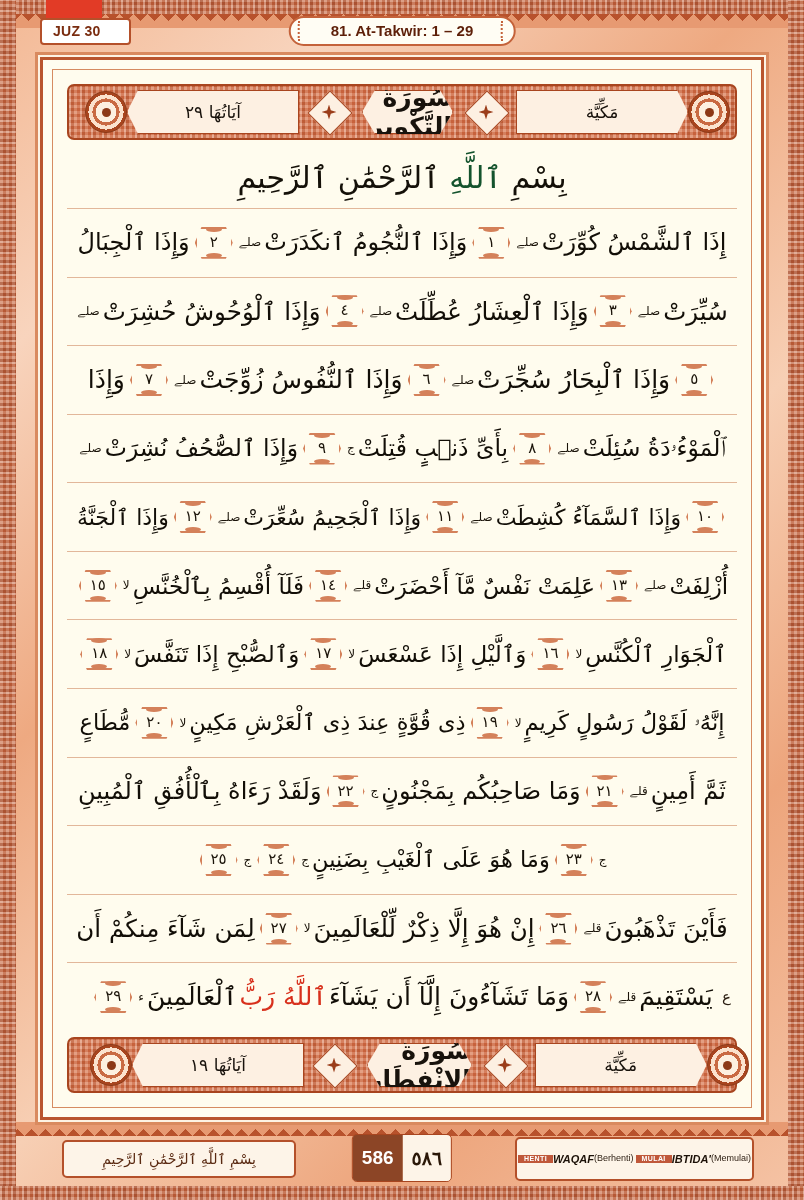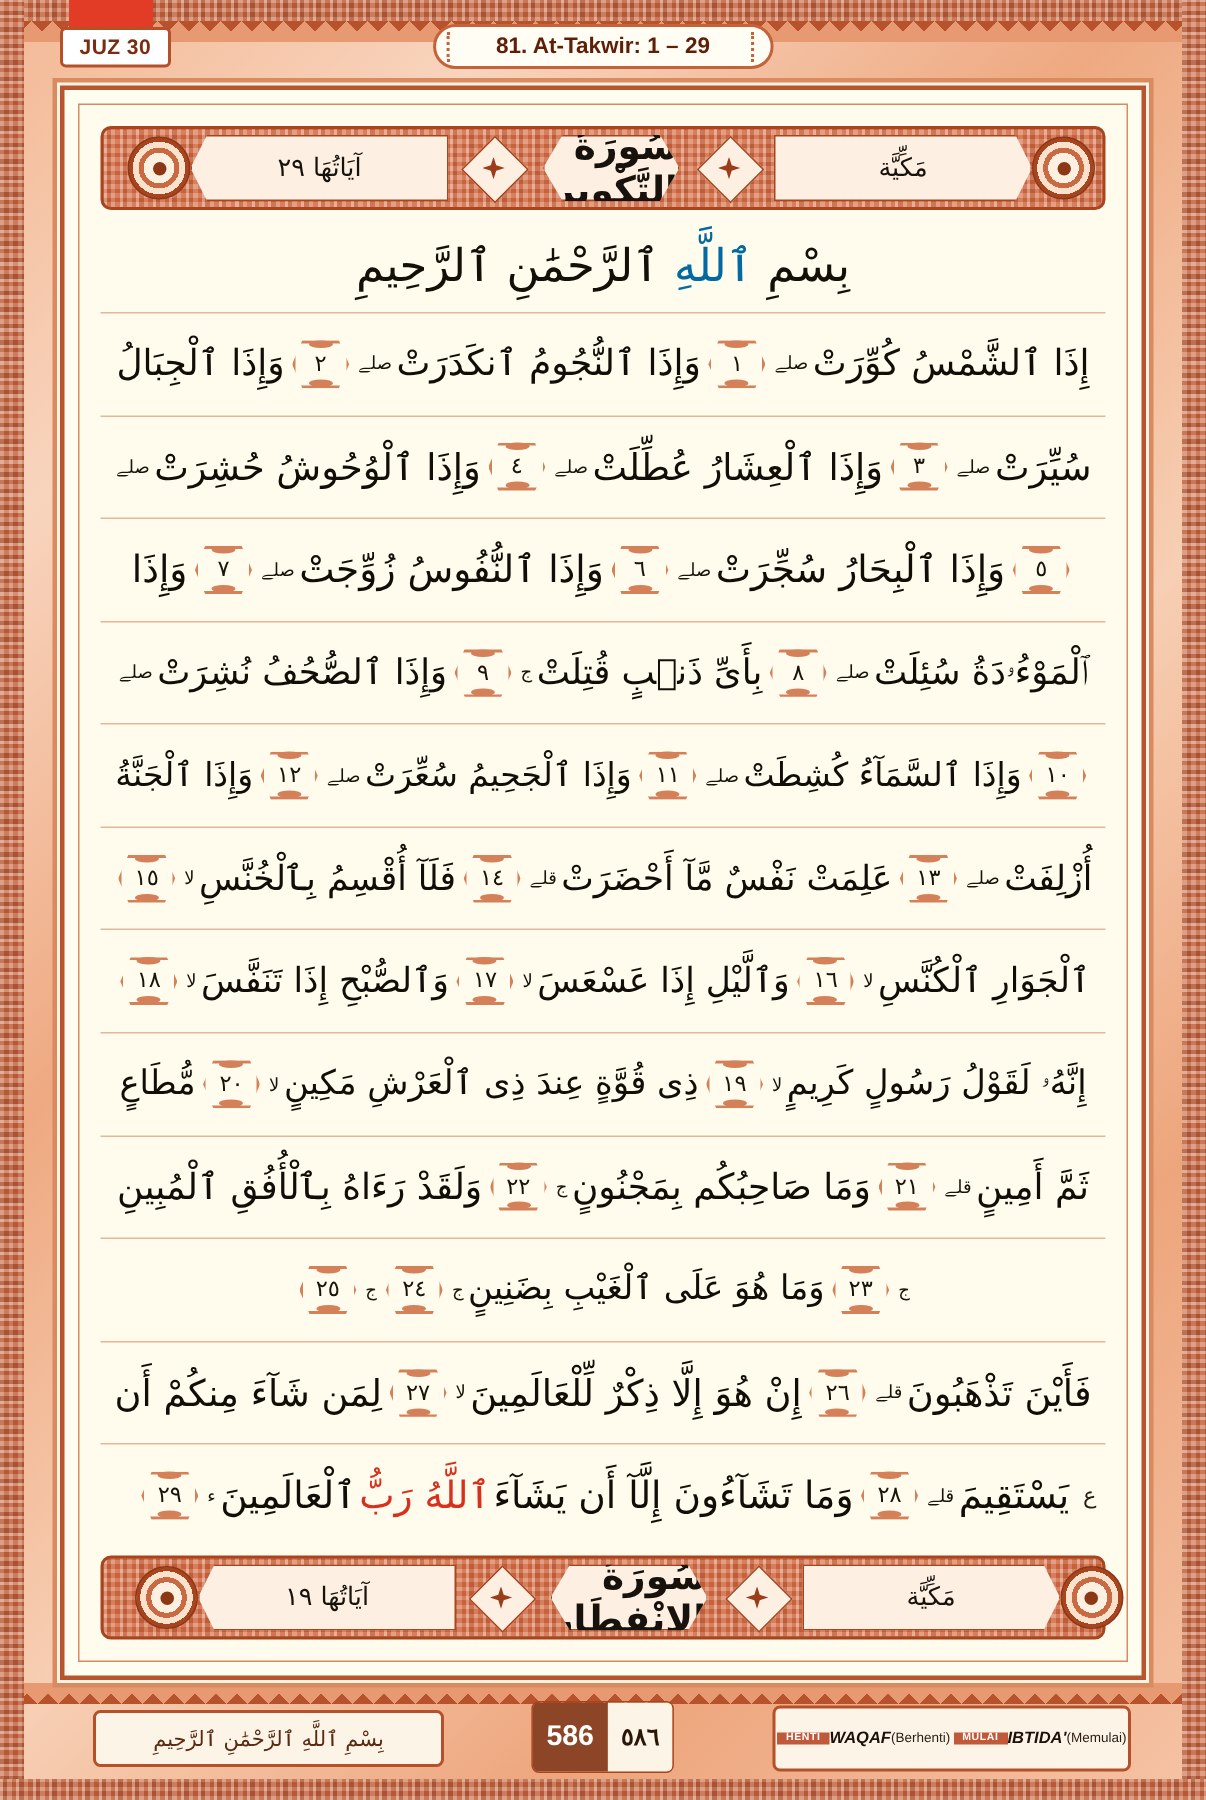--- a/index.html
+++ b/index.html
@@ -58,21 +58,21 @@
     background-image:
       repeating-conic-gradient(from 45deg at 50% 0%,
         #b8522c 0deg 90deg, #e79a72 90deg 180deg);
     background-size: 14px 14px;
   }
 
   
   .juz-tab {
     position: absolute;
     left: 40px; top: 18px;
-    padding: 3px 11px 4px 11px;
+    padding: 3px 28px 4px 11px;
     background: #ffffff;
     border: 2px solid #b4502a;
     border-radius: 4px;
     font-size: 14px;
     font-weight: bold;
     color: #7a2d10;
     letter-spacing: 0.3px;
     z-index: 6;
   }
   .juz-red-block {
@@ -231,21 +231,21 @@
     align-items: center;
     justify-content: center;
     direction: rtl;
   }
   .bismillah-line .bism {
     font-family: "DejaVu Sans", "Liberation Serif", serif;
     font-size: 30px;
     color: #141008;
     letter-spacing: -1px;
   }
-  .bismillah-line .bism .red { color: #0369a1; }
+  .bismillah-line .bism .red { color: #14532d; }
 
   .ayah-rows {
     flex: 1 1 auto;
     display: flex;
     flex-direction: column;
     border-top: 1px solid #e2b79a;
   }
   .ayah-line {
     flex: 1 1 0;
     border-bottom: 1px solid #e2b79a;
@@ -363,21 +363,21 @@
     color: #ffffff;
     font-size: 19px;
     font-weight: bold;
     padding: 0 9px;
     display: flex; align-items: center;
   }
   .page-num .arabic {
     background: #fdf4e8;
     color: #2a1708;
     font-family: Liberation Sans, sans-serif;
-    font-size: 16px;
+    font-size: 19px;
     font-weight: bold;
     padding: 0 9px;
     display: flex; align-items: center; text-align: right;
   }
   .legend {
     position: absolute;
     right: 50px; top: 17px;
     width: 235px; height: 40px;
     background: #fdf4e8;
     border: 2px solid #b4502a;

